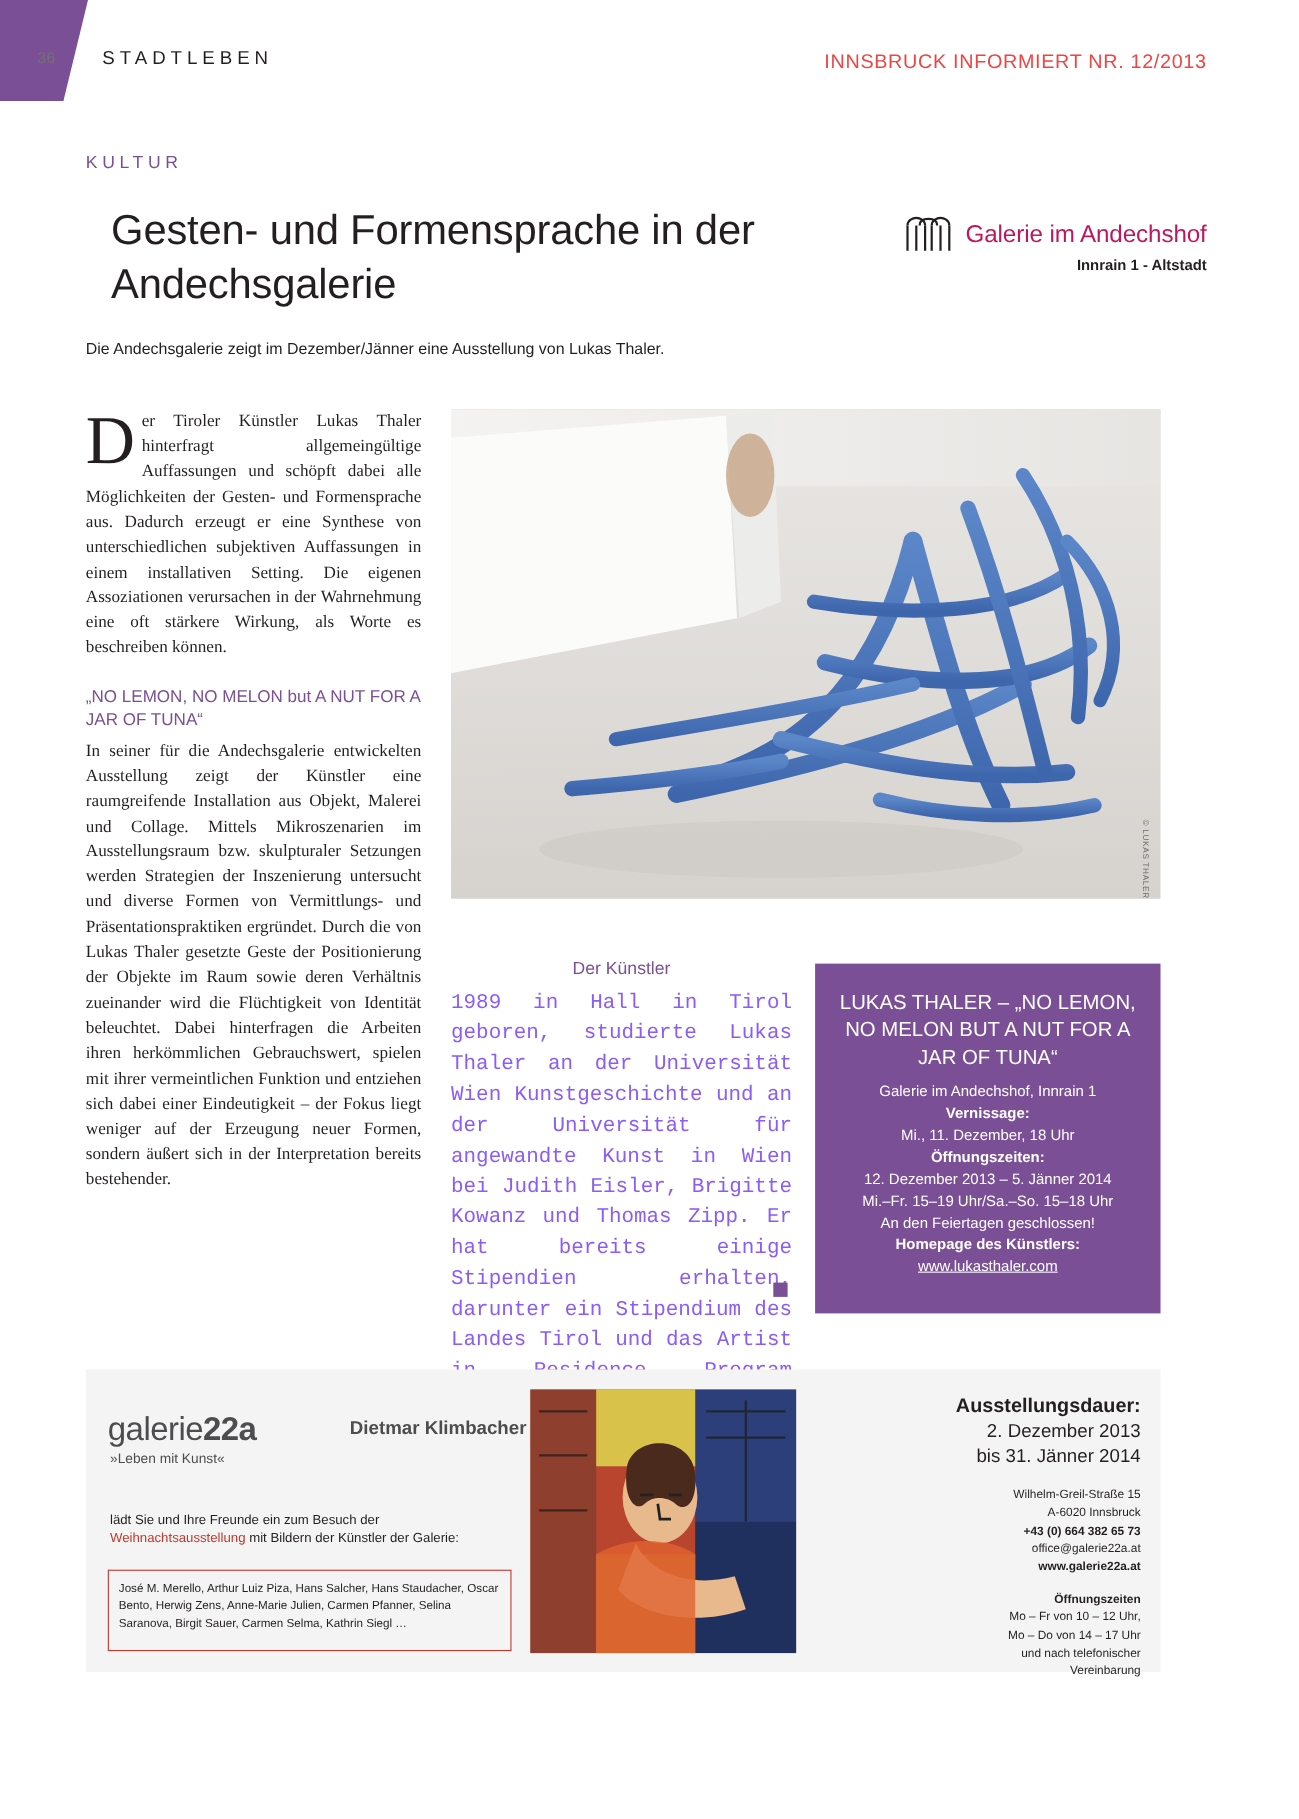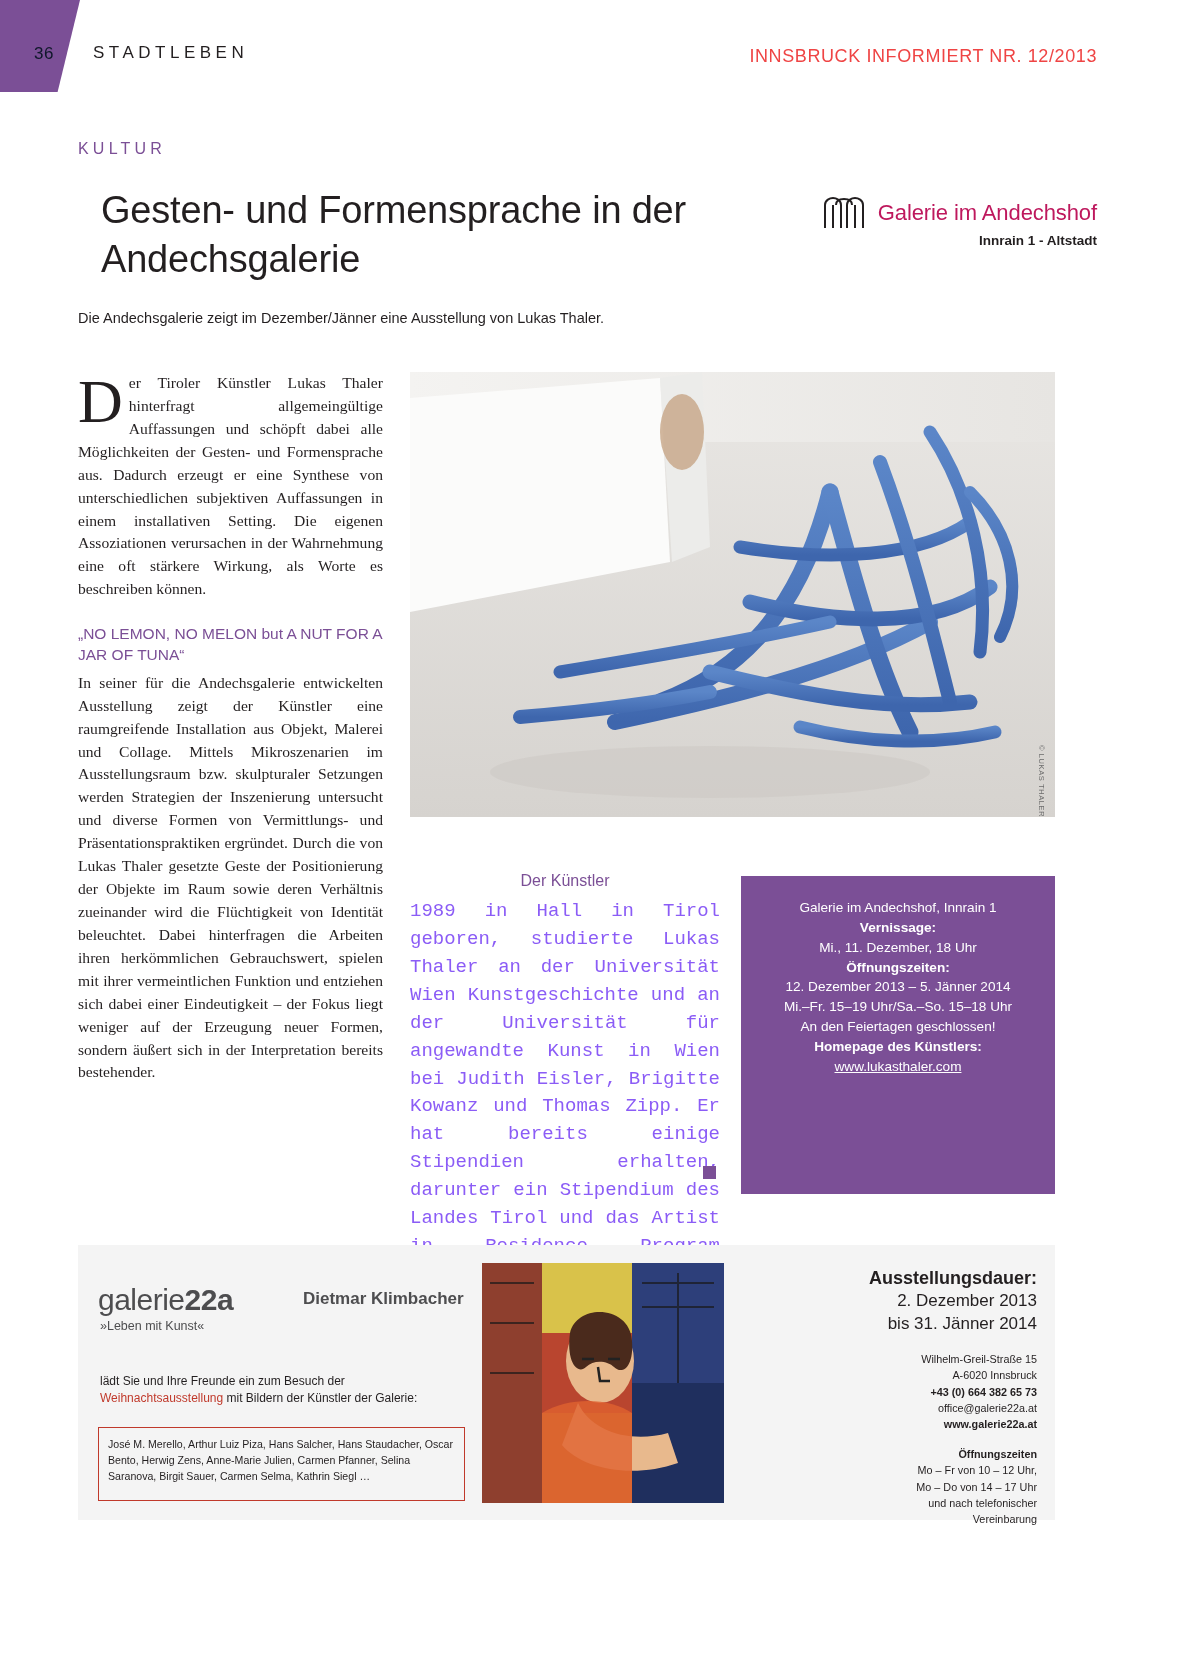--- a/index.html
+++ b/index.html
@@ -23,22 +23,22 @@
   .corner-tab {
     position: absolute;
     left: 0; top: 0;
     width: 80px; height: 92px;
     background: #7b4f96;
     clip-path: polygon(0 0, 100% 0, 72% 100%, 0 100%);
   }
   .page-number {
     position: absolute;
     left: 34px; top: 44px;
-    font-size: 17px;
-    color: #0f172a;
+    font-size: 14px;
+    color: #737373;
     letter-spacing: 0.5px;
   }
   .section-name {
     position: absolute;
     left: 93px; top: 43px;
     font-size: 17px;
     letter-spacing: 4.5px;
     color: #231f20;
   }
   .issue-info {
@@ -226,21 +226,21 @@
   }
   .ad-logo-main b { font-weight: 700; }
   .ad-logo-sub {
     font-size: 12.5px;
     color: #4d4d4f;
     margin-top: 2px;
     margin-left: 2px;
   }
   .ad-artist {
     position: absolute;
-    left: 225px; top: 44px;
+    left: 240px; top: 44px;
     font-size: 17px;
     font-weight: 700;
     color: #4d4d4f;
   }
   .ad-invite {
     position: absolute;
     left: 22px; top: 128px;
     width: 380px;
     font-size: 12px;
     line-height: 1.45;
@@ -379,20 +379,21 @@
 </div>
 <div class="photo-credit">© LUKAS THALER</div>
 
 <div class="col-mid">
   <div class="mid-head">Der Künstler</div>
   <div class="mid-body">1989 in Hall in Tirol geboren, studierte Lukas Thaler an der Universität Wien Kunstgeschichte und an der Universität für angewandte Kunst in Wien bei Judith Eisler, Brigitte Kowanz und Thomas Zipp. Er hat bereits einige Stipendien erhalten, darunter ein Stipendium des Landes Tirol und das Artist in Residence Program Paliano/Rom. Auch ist er seit 2012 Mitarbeiter von MAUVE, dem Verein für ästhetisch-theoretischen Dialog in der Bildenden Kunst.</div>
 </div>
 <div class="end-marker"></div>
 
 <div class="infobox">
+  <div class="ib-title">LUKAS THALER – „NO LEMON, NO MELON BUT A NUT FOR A JAR OF TUNA“</div>
   <div class="ib-line">Galerie im Andechshof, Innrain 1</div>
   <div class="ib-strong">Vernissage:</div>
   <div class="ib-line">Mi., 11. Dezember, 18 Uhr</div>
   <div class="ib-strong">Öffnungszeiten:</div>
   <div class="ib-line">12. Dezember 2013 –  5. Jänner 2014</div>
   <div class="ib-line">Mi.–Fr. 15–19 Uhr/Sa.–So. 15–18 Uhr</div>
   <div class="ib-line">An den Feiertagen geschlossen!</div>
   <div class="ib-strong">Homepage des Künstlers:</div>
   <div class="ib-link">www.lukasthaler.com</div>
 </div>

